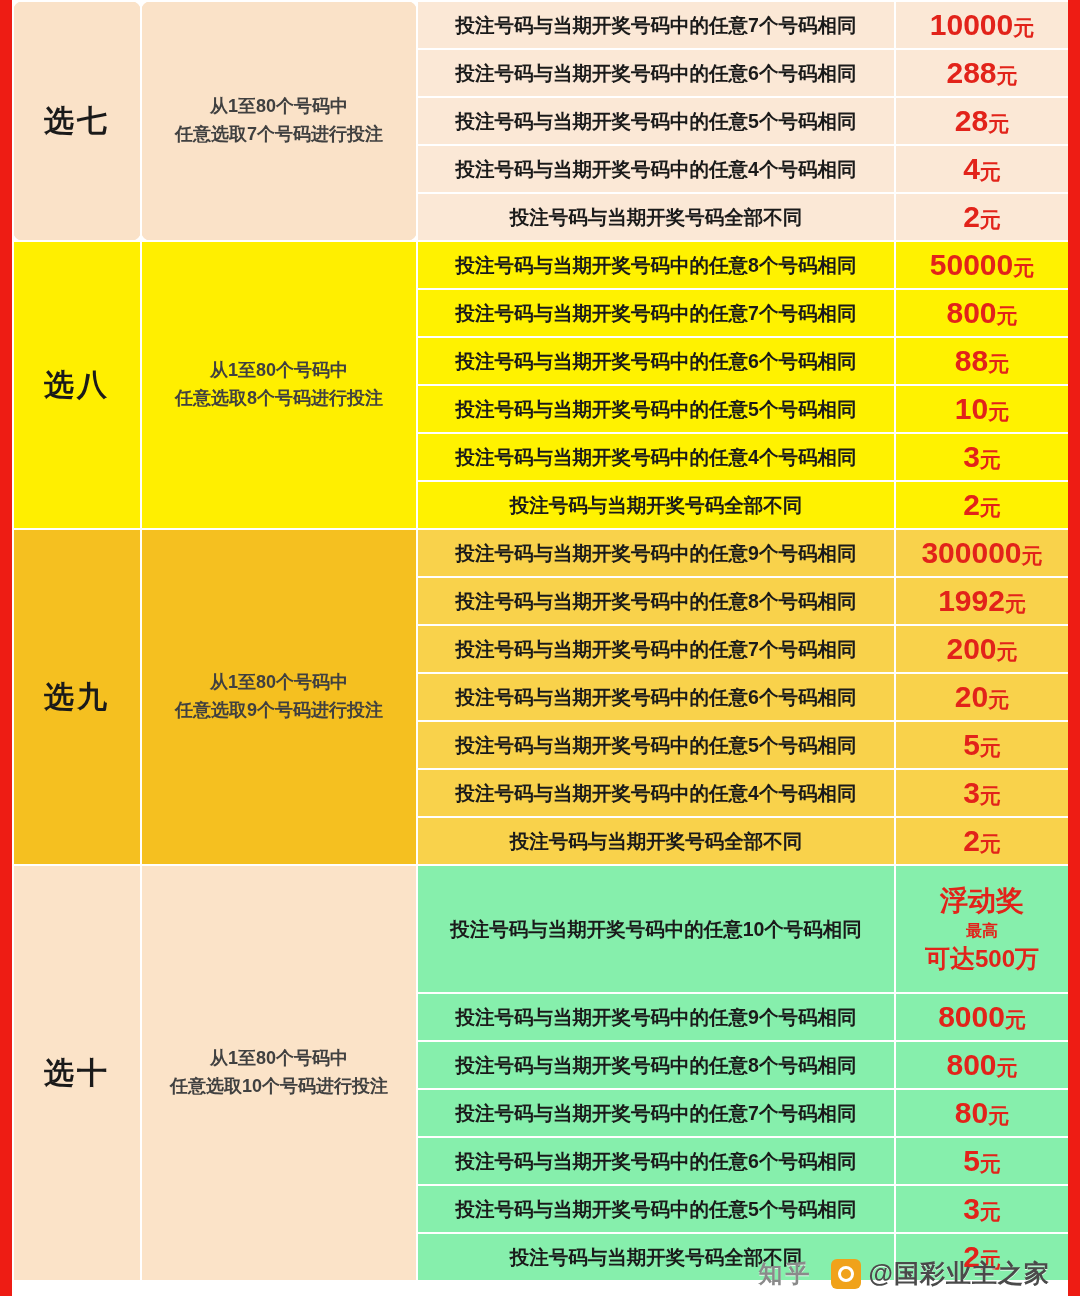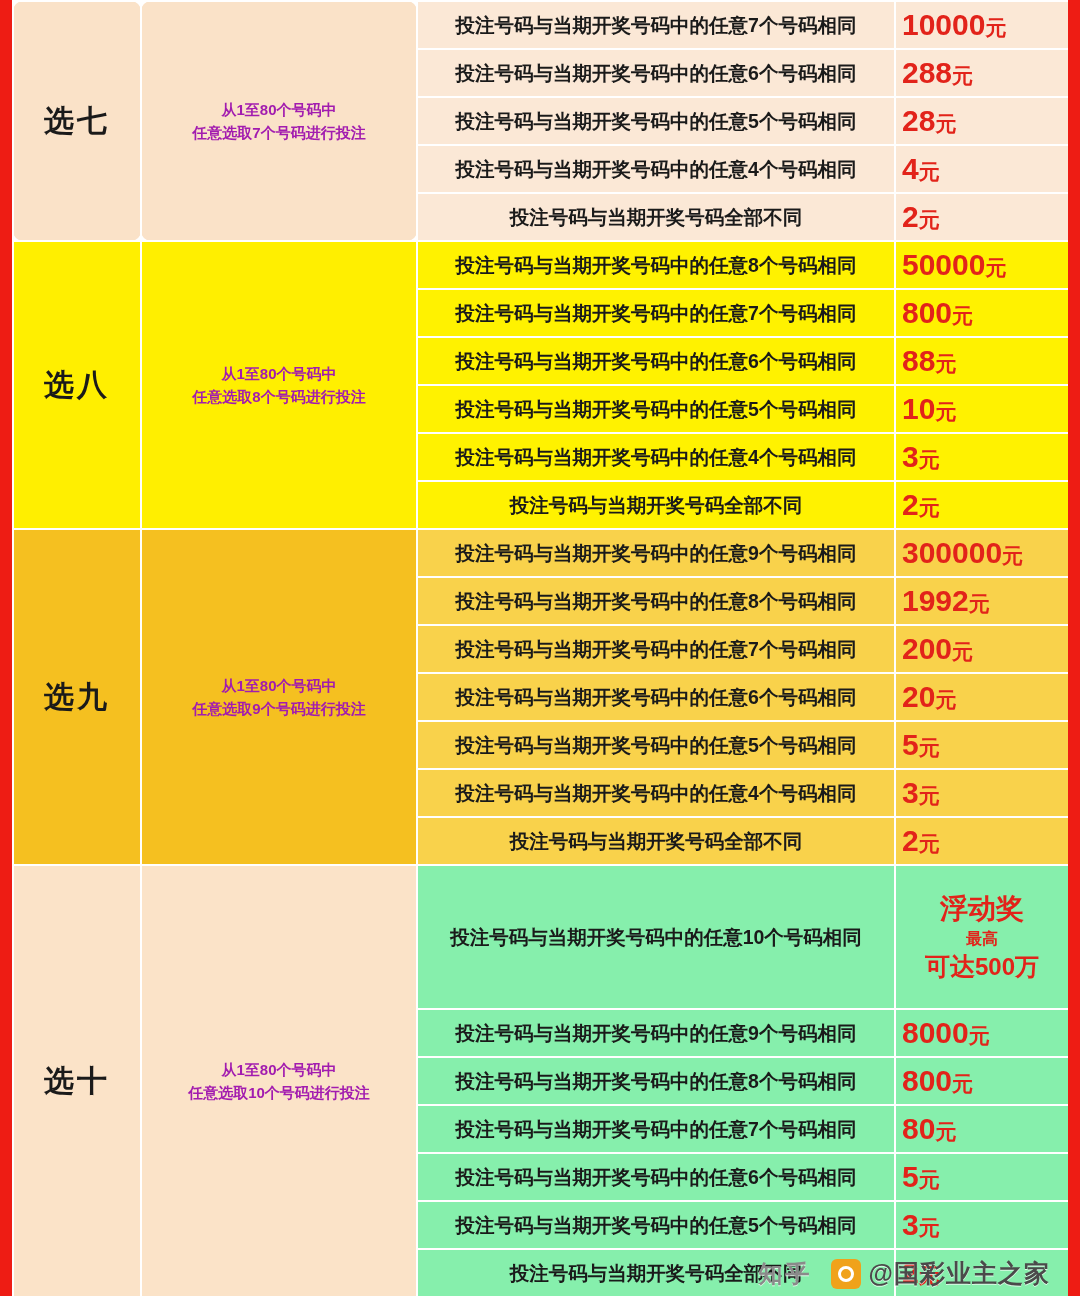--- a/index.html
+++ b/index.html
@@ -43,36 +43,36 @@
 
   .group-name {
     text-align: center;
     font-size: 30px;
     font-weight: bold;
     color: #1a1a1a;
     letter-spacing: 3px;
   }
   .group-desc {
     text-align: center;
-    font-size: 15px;
-    font-weight: bold;
-    color: #a21caf;
+    font-size: 18px;
+    font-weight: bold;
+    color: #404040;
     line-height: 1.55;
     padding: 4px 6px;
   }
   .cond {
     text-align: center;
     font-size: 19.5px;
     font-weight: bold;
     color: #1a1a1a;
     padding: 11px 4px;
     white-space: nowrap;
   }
   .prize {
-    text-align: left;
+    text-align: center;
     font-size: 30px;
     font-weight: bold;
     color: #e2231a;
     padding: 6px 2px;
     white-space: nowrap;
   }
   .prize .unit {
     font-size: 21px;
   }
   
@@ -246,21 +246,21 @@
       </tr>
 
       <tr>
         <td class="group-name bg-cream" rowspan="7">选十</td>
         <td class="bg-cream" rowspan="7">
           <div class="group-desc">
             <div>从1至80个号码中</div>
             <div>任意选取10个号码进行投注</div>
           </div>
         </td>
-        <td class="cond bg-cream-lite" style="height:144px;">投注号码与当期开奖号码中的任意10个号码相同</td>
+        <td class="cond bg-cream-lite" style="height:128px;">投注号码与当期开奖号码中的任意10个号码相同</td>
         <td class="bg-cream-lite">
           <div class="prize-float">
             <span class="l1">浮动奖</span>
             <span class="l2">最高</span>
             <span class="l3"><span>可达</span><b>500万</b></span>
           </div>
         </td>
       </tr>
       <tr>
         <td class="cond bg-cream-lite">投注号码与当期开奖号码中的任意9个号码相同</td>

